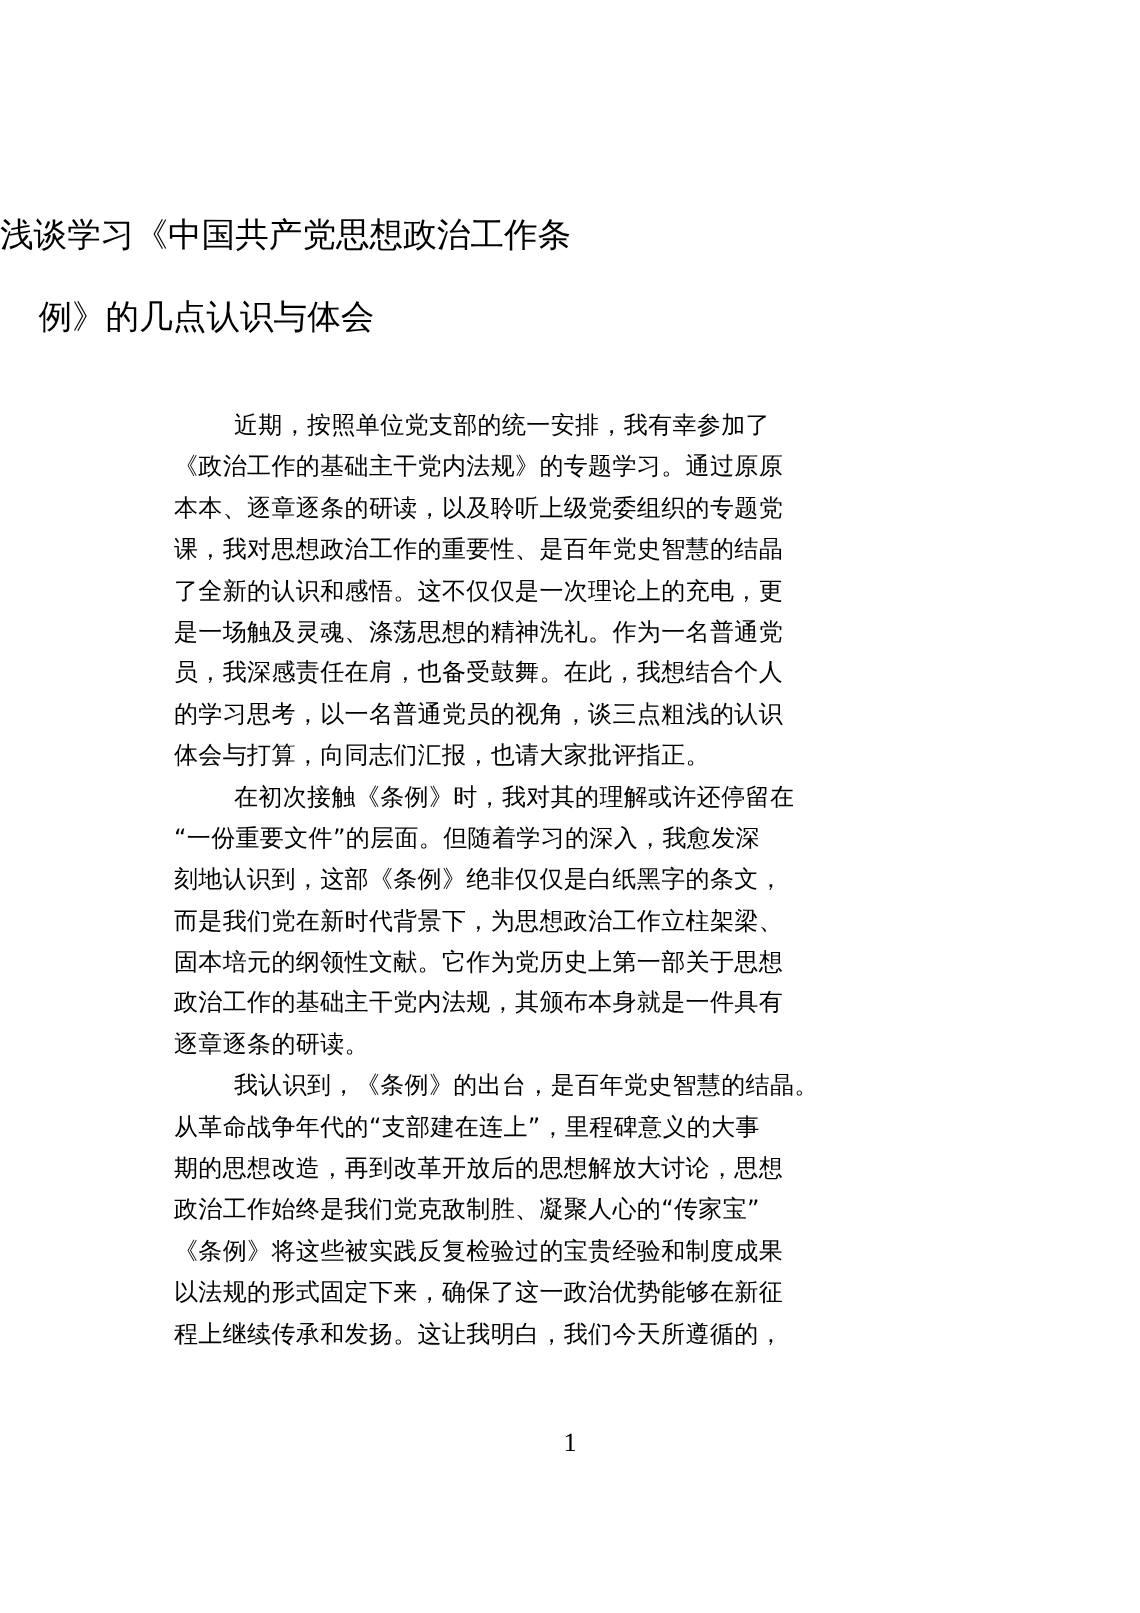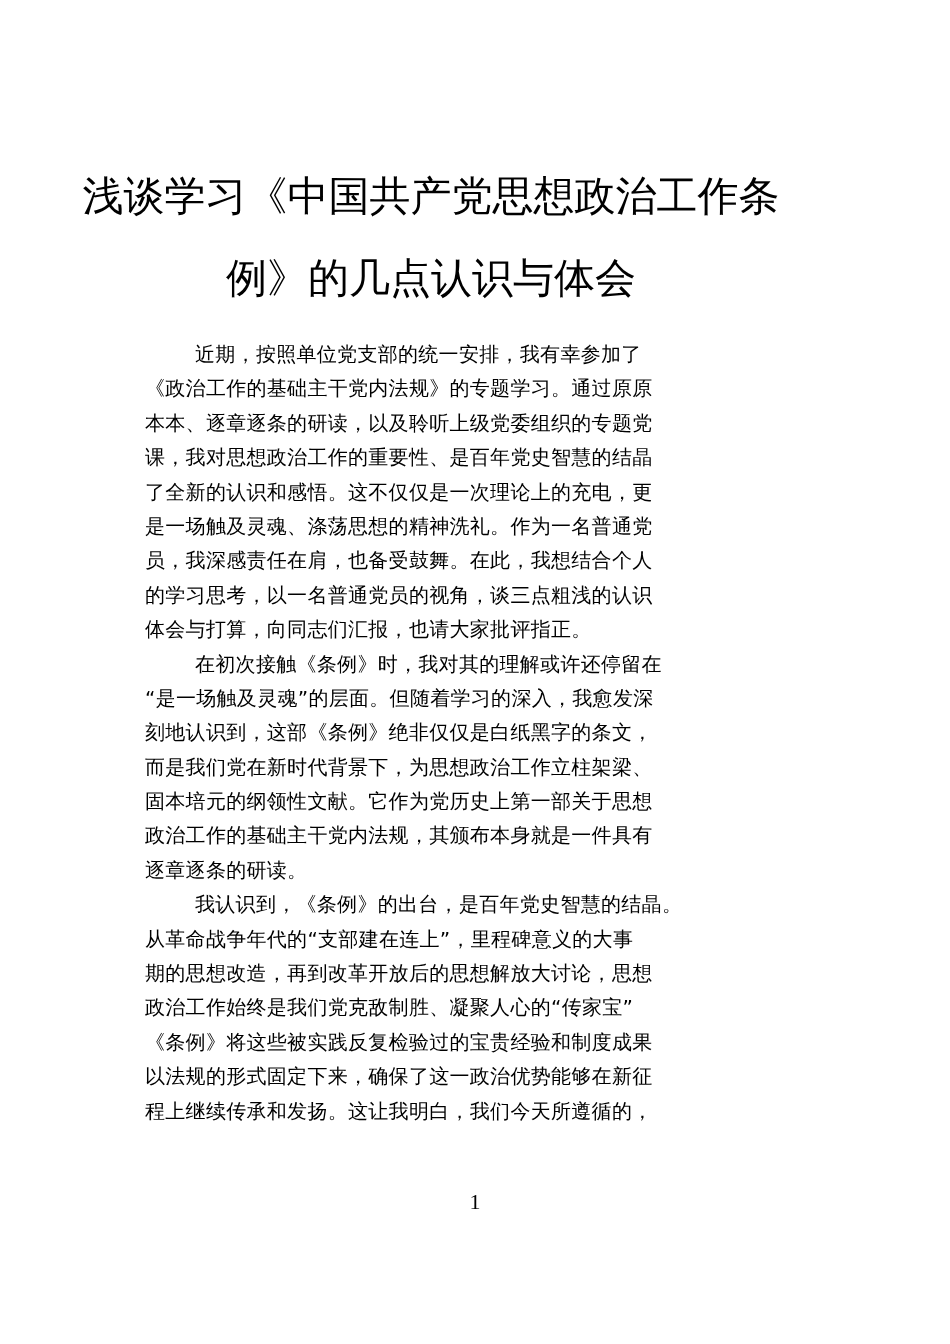--- a/index.html
+++ b/index.html
@@ -19,28 +19,27 @@
     position: absolute;
     left: 0; top: 0;
     width: 950px;
     height: 1344px;
     background: #ffffff;
   }
   .title {
     position: absolute;
     left: 0;
     width: 862px;
-    text-align: center;
-    font-size: 41px;
+    font-size: 28px;
     line-height: 36px;
     letter-spacing: 0px;
     white-space: nowrap;
   }
   .title-line-1 { top: 178px; }
-  .title-line-2 { top: 260px; }
+  .title-line-2 { top: 246px; padding-left: 32px; }
 
   .body {
     position: absolute;
     left: 145px;
     top: 337px;
     width: 680px;
   }
   .line {
     height: 34.4px;
     line-height: 34.4px;
@@ -72,21 +71,21 @@
       <div class="line indent">近期，按照单位党支部的统一安排，我有幸参加了</div>
       <div class="line">《政治工作的基础主干党内法规》的专题学习。通过原原</div>
       <div class="line">本本、逐章逐条的研读，以及聆听上级党委组织的专题党</div>
       <div class="line">课，我对思想政治工作的重要性、是百年党史智慧的结晶</div>
       <div class="line">了全新的认识和感悟。这不仅仅是一次理论上的充电，更</div>
       <div class="line">是一场触及灵魂、涤荡思想的精神洗礼。作为一名普通党</div>
       <div class="line">员，我深感责任在肩，也备受鼓舞。在此，我想结合个人</div>
       <div class="line">的学习思考，以一名普通党员的视角，谈三点粗浅的认识</div>
       <div class="line">体会与打算，向同志们汇报，也请大家批评指正。</div>
       <div class="line indent">在初次接触《条例》时，我对其的理解或许还停留在</div>
-      <div class="line">“是一场触及灵魂”的层面。但随着学习的深入，我愈发深</div>
+      <div class="line">“一份重要文件”的层面。但随着学习的深入，我愈发深</div>
       <div class="line">刻地认识到，这部《条例》绝非仅仅是白纸黑字的条文，</div>
       <div class="line">而是我们党在新时代背景下，为思想政治工作立柱架梁、</div>
       <div class="line">固本培元的纲领性文献。它作为党历史上第一部关于思想</div>
       <div class="line">政治工作的基础主干党内法规，其颁布本身就是一件具有</div>
       <div class="line">逐章逐条的研读。</div>
       <div class="line indent">我认识到，《条例》的出台，是百年党史智慧的结晶。</div>
       <div class="line">从革命战争年代的“支部建在连上”，里程碑意义的大事</div>
       <div class="line">期的思想改造，再到改革开放后的思想解放大讨论，思想</div>
       <div class="line">政治工作始终是我们党克敌制胜、凝聚人心的“传家宝”</div>
       <div class="line">《条例》将这些被实践反复检验过的宝贵经验和制度成果</div>

